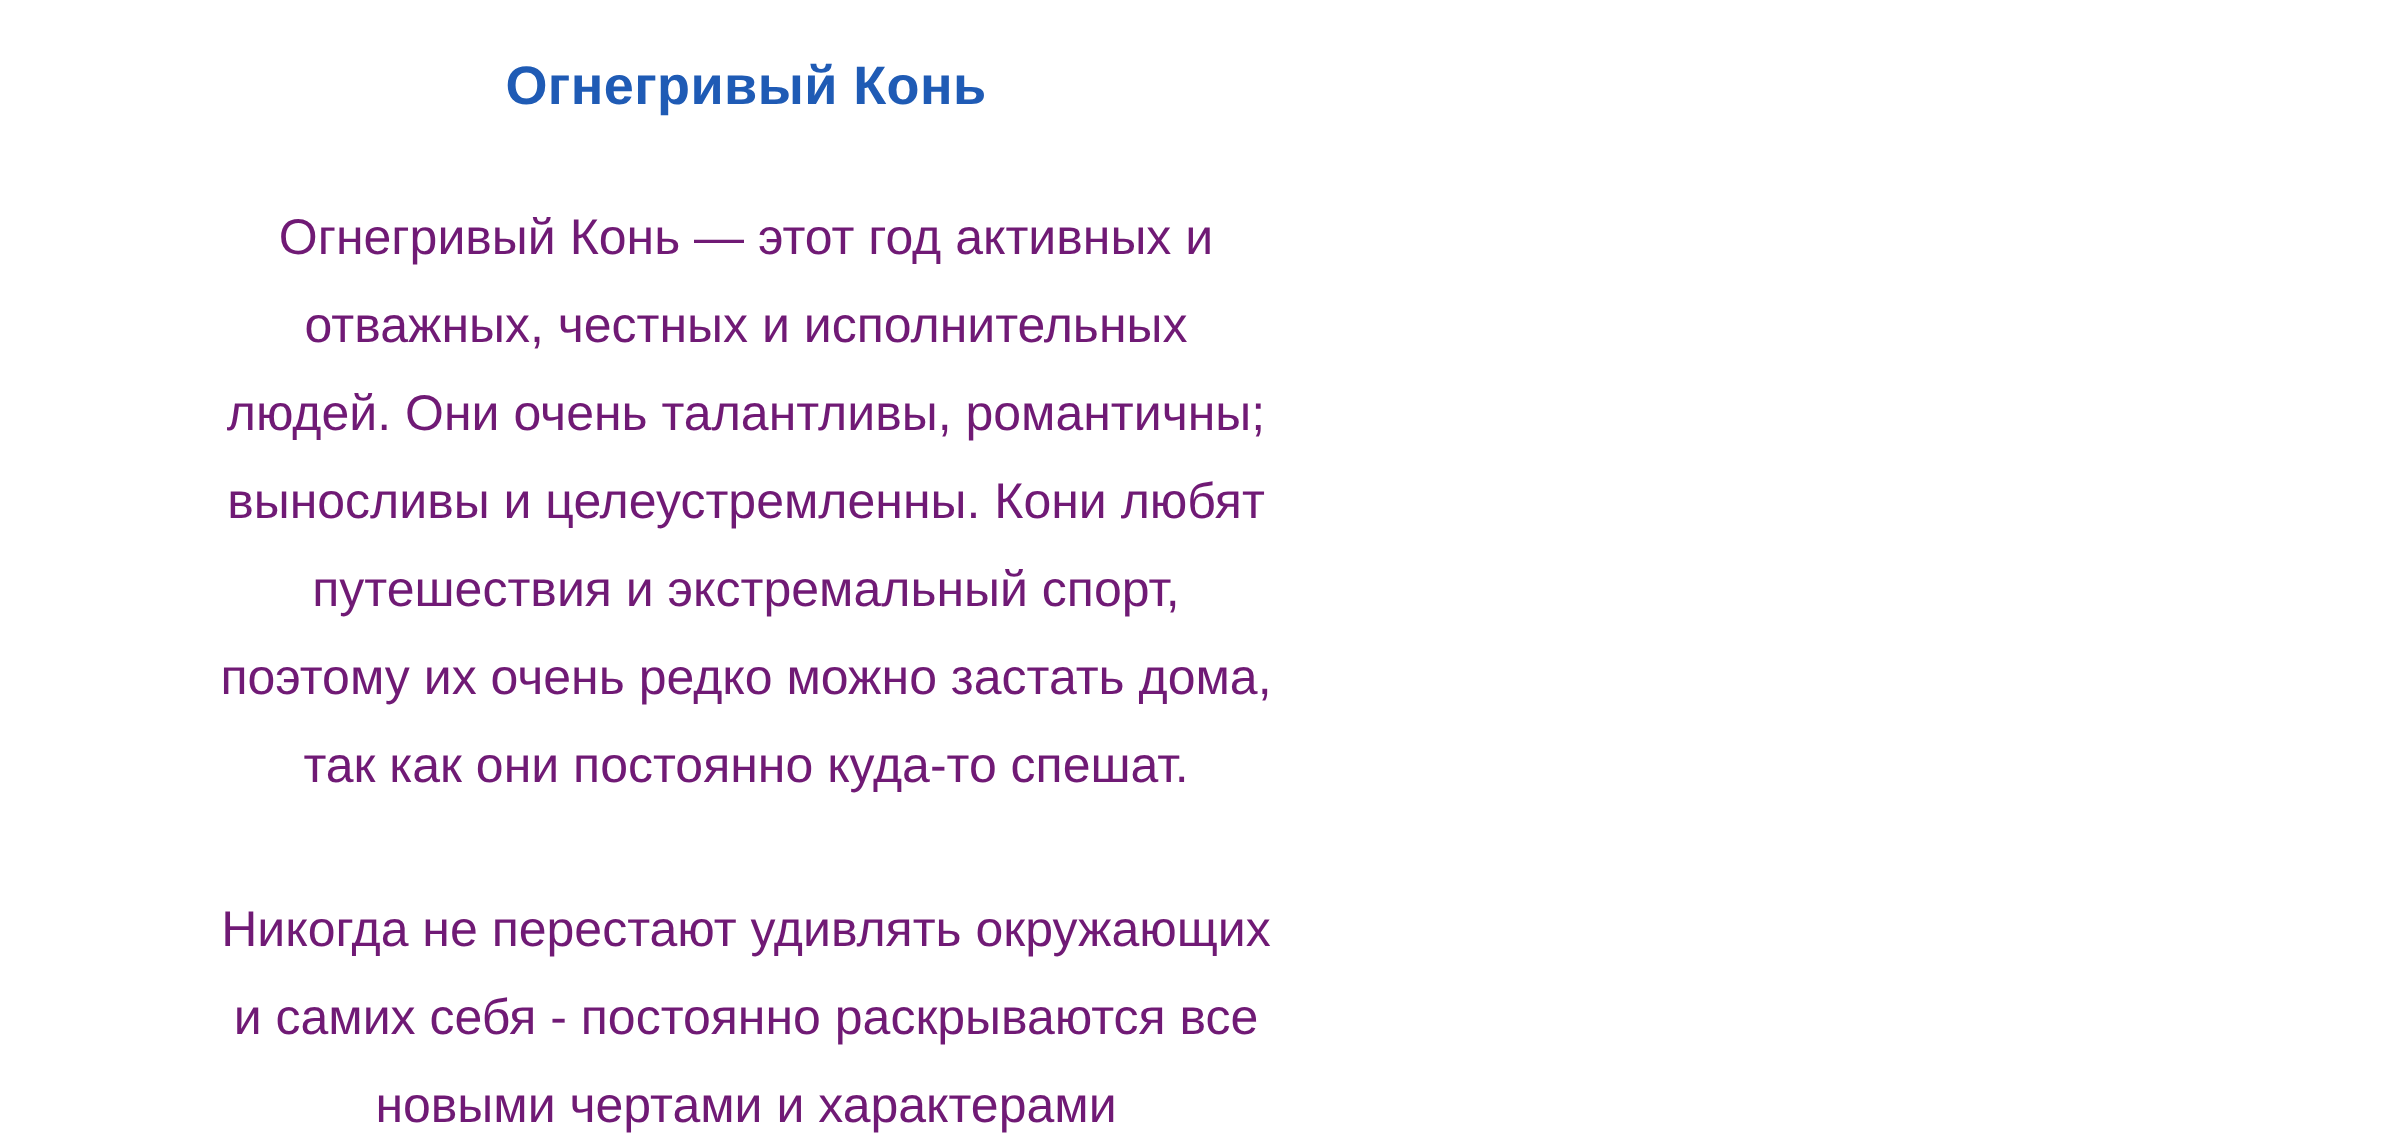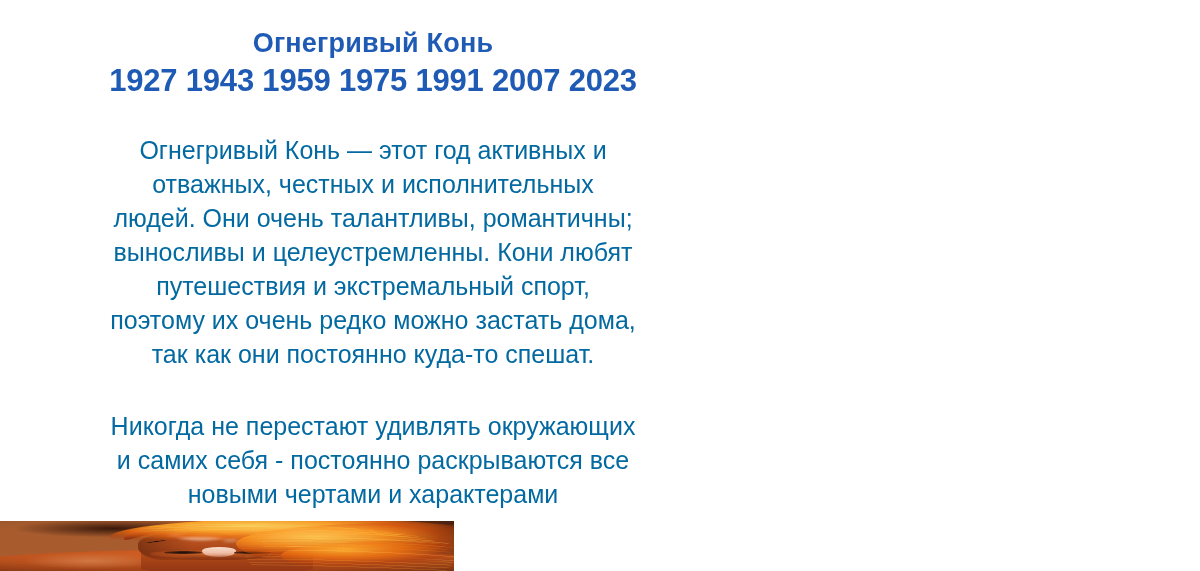--- a/index.html
+++ b/index.html
@@ -63,24 +63,24 @@
 
   .body-block {
     width: 100%;
     margin-top: 34px;
     text-align: center;
     color: #1a1a1a;
   }
 
   .para {
     font-size: 25px;
-    line-height: 34px;
+    line-height: 44px;
     margin: 0;
     white-space: pre-line;
-    color: #0369a1;
+    color: #701a75;
   }
 
   .para.second {
     margin-top: 38px;
   }
 
   
   .photo-panel {
     position: relative;
     width: 454px;
@@ -327,21 +327,20 @@
 </style>
 </head>
 <body>
 
 <div class="page">
 
   <div class="text-panel">
 
     <div class="heading-block">
       <h1 class="heading-title">Огнегривый Конь</h1>
-      <div class="heading-years">1927 1943 1959 1975 1991 2007 2023</div>
     </div>
 
     <div class="body-block">
       <p class="para">Огнегривый Конь — этот год активных и
 отважных, честных и исполнительных
 людей. Они очень талантливы, романтичны;
 выносливы и целеустремленны. Кони любят
 путешествия и экстремальный спорт,
 поэтому их очень редко можно застать дома,
 так как они постоянно куда-то спешат.</p>

